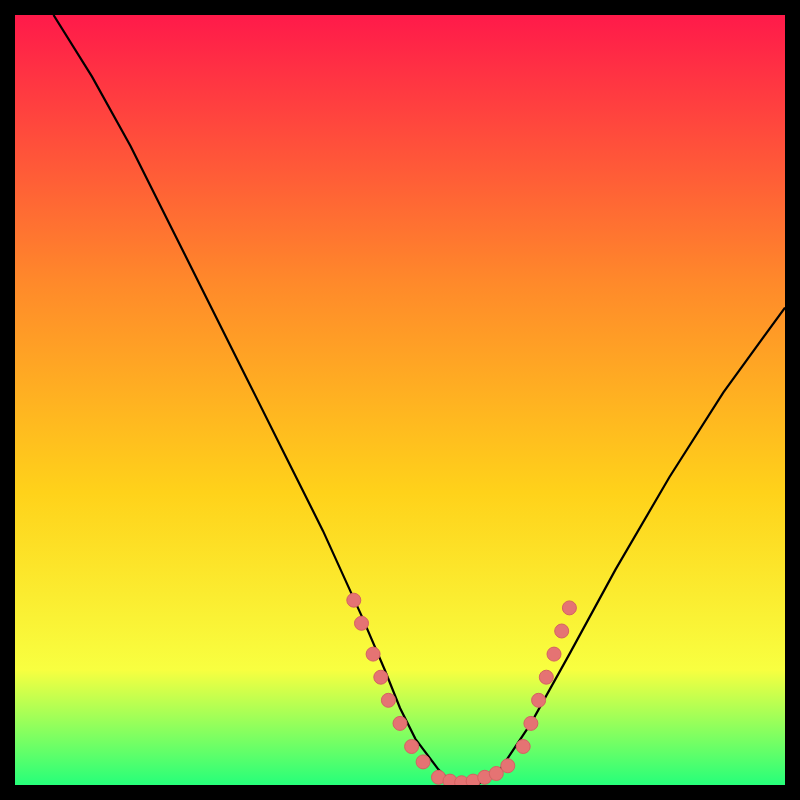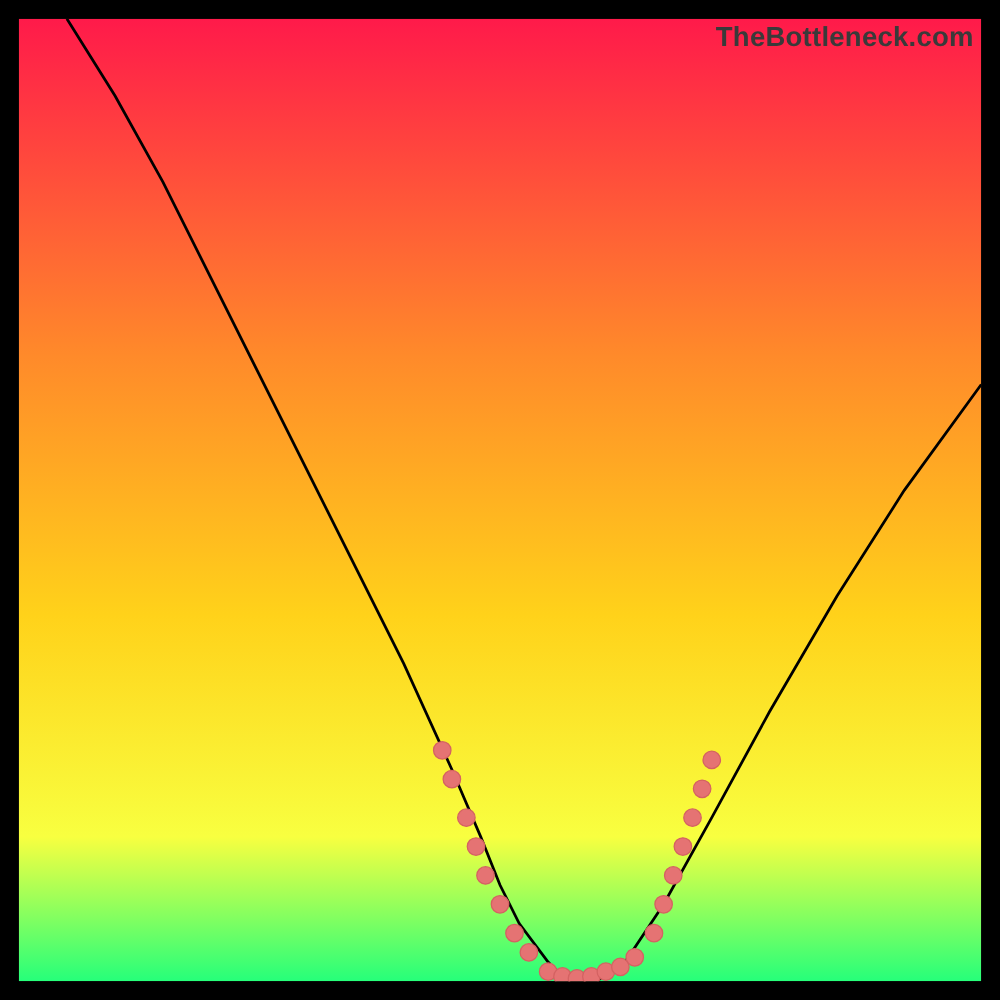--- a/index.html
+++ b/index.html
@@ -38,21 +38,20 @@
     position: absolute;
     left: 0;
     top: 0;
   }
 </style>
 </head>
 <body>
 
 <div class="frame">
 
-  <div class="watermark">TheBottleneck.com</div>
 
   <svg class="gradient" width="770" height="770" viewBox="0 0 770 770" preserveAspectRatio="none">
     <defs>
       <linearGradient id="bgGrad" x1="0" y1="0" x2="0" y2="1">
         <stop id="g0" offset="0%" stop-color="#ff1a4a"></stop>
         <stop id="g1" offset="35%" stop-color="#ff8a2a"></stop>
         <stop id="g2" offset="62%" stop-color="#ffd21a"></stop>
         <stop id="g3" offset="85%" stop-color="#f8ff40"></stop>
         <stop id="g4" offset="100%" stop-color="#26ff7a"></stop>
       </linearGradient>

